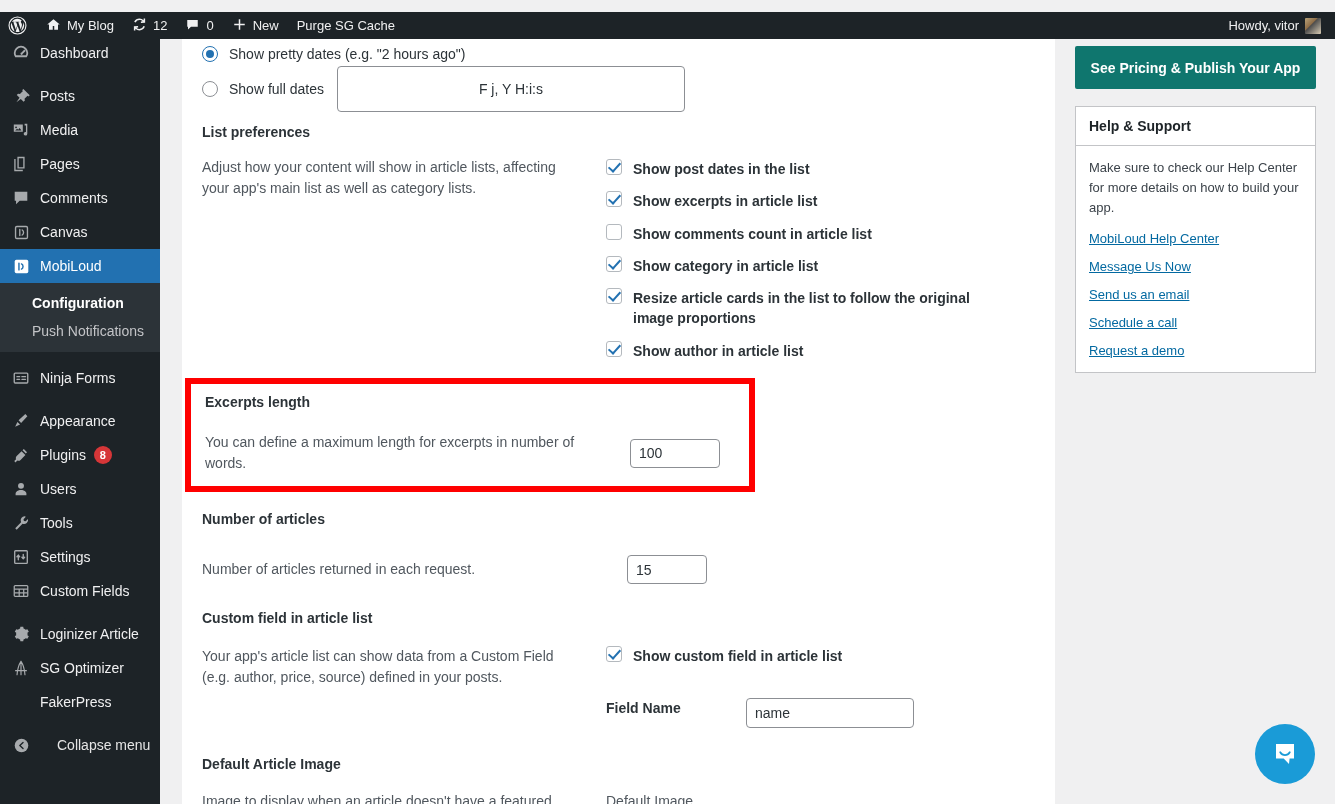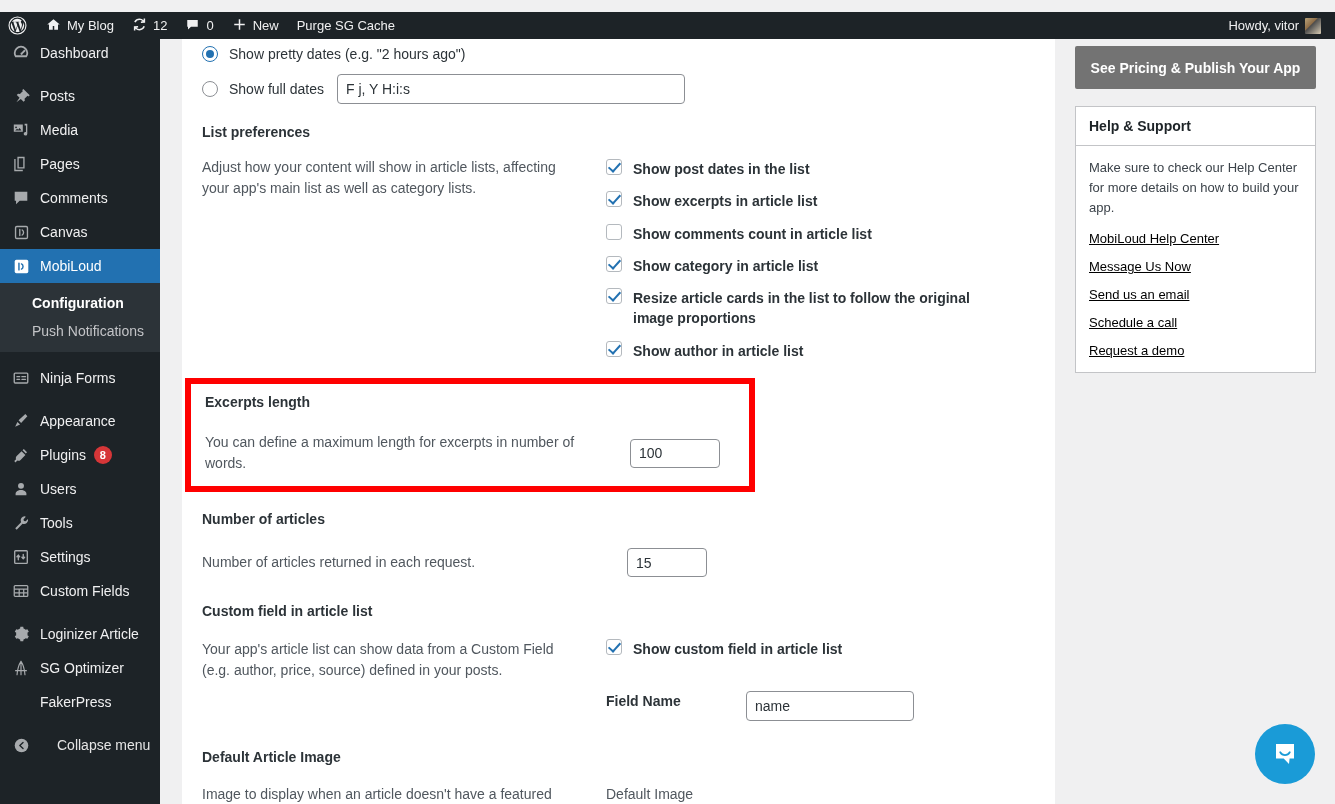--- a/index.html
+++ b/index.html
@@ -146,39 +146,39 @@
     padding: 10px 14px 12px 14px;
   }
 
   
   #rightcol {
     position: absolute; top: 19px; left: 915px;
     width: 241px;
   }
   .pricing-btn {
     display: block; width: 241px; height: 43px;
-    background: #737373; color: #fff;
+    background: #0f766e; color: #fff;
     border: none; border-radius: 2px;
     font-size: 14px; font-weight: 600;
     font-family: "Liberation Sans", sans-serif;
     cursor: pointer;
   }
   .help-card {
     margin-top: 17px; width: 241px;
     background: #fff; border: 1px solid #c3c4c7;
   }
   .help-head {
     padding: 11px 13px; border-bottom: 1px solid #c3c4c7;
     font-size: 14px; font-weight: 700; color: #1d2327;
   }
   .help-body { padding: 12px 13px 14px 13px; }
   .help-text { font-size: 13px; color: #3c434a; line-height: 1.55; }
   .help-link {
     display: block; margin-top: 13px;
-    font-size: 13px; color: #000000; text-decoration: underline; cursor: pointer;
+    font-size: 13px; color: #0369a1; text-decoration: underline; cursor: pointer;
   }
 
   
   #intercom {
     position: absolute; left: 1255px; top: 724px;
     width: 60px; height: 60px; border-radius: 50%;
     background: #1a9bd7; cursor: pointer;
     display: flex; align-items: center; justify-content: center;
     z-index: 60;
   }
@@ -428,21 +428,21 @@
       <div style="height:12px;"></div>
 
       <div class="radio-row">
         <span class="radio checked"></span>
         <span class="radio-label">Show pretty dates (e.g. "2 hours ago")</span>
       </div>
 
       <div class="radio-row" style="height:40px;">
         <span class="radio"></span>
         <span class="radio-label">Show full dates</span>
-        <input class="text-input" type="text" style="margin-left: 13px; width: 348px; height: 30px;" value="F j, Y H:i:s">
+        <input class="text-input" type="text" style="margin-left: 13px; width: 348px; height: 46px; text-align: center;" value="F j, Y H:i:s">
       </div>
 
       <div style="height:15px;"></div>
       <div class="sec-title">List preferences</div>
 
       <div style="display:flex; margin-top:17px;">
         <div style="width:404px; padding-right:24px;">
           <div class="sec-desc">Adjust how your content will show in article lists, affecting your app's main list as well as category lists.</div>
         </div>
         <div style="flex:1; padding-top:2px;">
@@ -479,21 +479,21 @@
       <div style="display:flex; align-items:center; margin-top:22px;">
         <div class="sec-desc" style="width:404px;">You can define a maximum length for excerpts in number of words.</div>
         <input class="text-input" type="text" style="margin-left: 21px; width: 90px; height: 29px;" value="100">
       </div>
     </div>
 
     <div class="inner">
 
       <div style="height:19px;"></div>
       <div class="sec-title">Number of articles</div>
-      <div style="display:flex; align-items:center; margin-top:21px;">
+      <div style="display:flex; align-items:center; margin-top:28px;">
         <div class="sec-desc" style="width:404px;">Number of articles returned in each request.</div>
         <input class="text-input" type="text" style="margin-left: 21px; width: 80px; height: 29px;" value="15">
       </div>
 
       <div style="height:26px;"></div>
       <div class="sec-title">Custom field in article list</div>
 
       <div style="display:flex; margin-top:20px;">
         <div style="width:404px; padding-right:24px;">
           <div class="sec-desc">Your app's article list can show data from a Custom Field (e.g. author, price, source) defined in your posts.</div>

